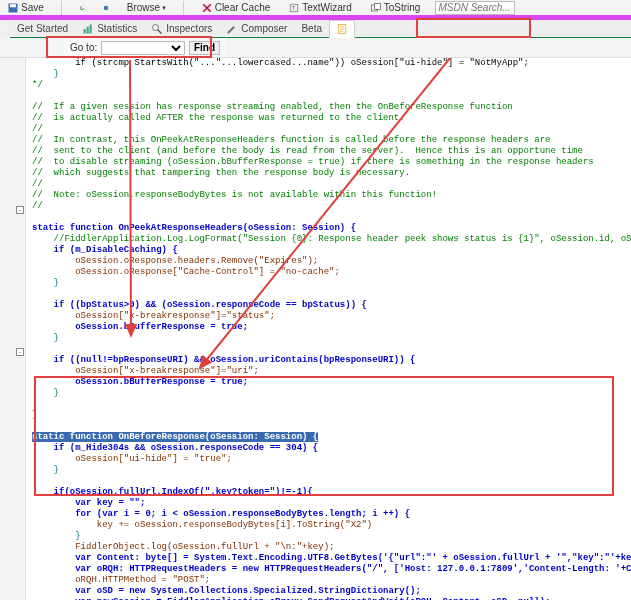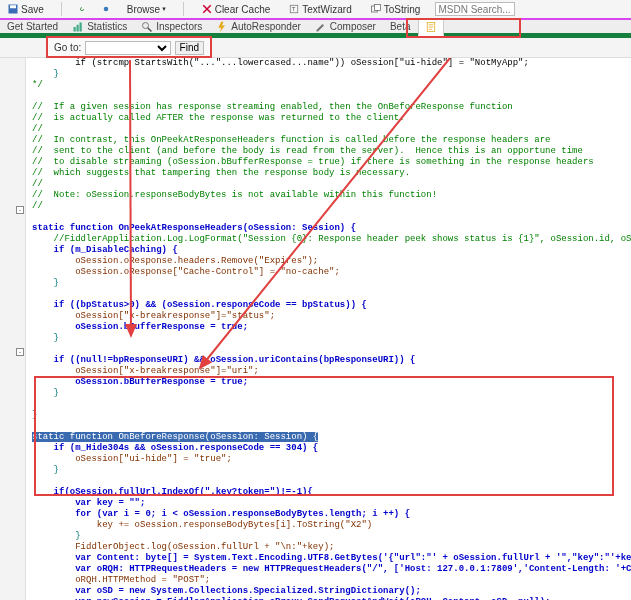--- a/index.html
+++ b/index.html
@@ -1,39 +1,39 @@
 <!DOCTYPE html>
 <html><head>
 <meta charset="utf-8">
 <style>
 * { margin: 0; padding: 0; box-sizing: border-box; }
 body { font-family: "Segoe UI", Tahoma, sans-serif; font-size: 10px; background: #f0f0f0; width: 631px; overflow: hidden; }
-.toolbar1 { display: flex; align-items: center; gap: 12px; padding: 2px 4px; background: #f5f5f5; border-bottom: 2px solid #d946ef; height: 20px; }
+.toolbar1 { display: flex; align-items: center; gap: 12px; padding: 2px 4px; background: #f5f5f5; border-bottom: 5px solid #d946ef; height: 20px; }
 .tb-btn { display: flex; align-items: center; gap: 2px; padding: 1px 3px; font-size: 10px; color: #333; cursor: pointer; white-space: nowrap; }
 .tb-btn svg, .ico { width: 12px; height: 12px; flex-shrink: 0; }
 .sep { width: 1px; height: 14px; background: #ccc; margin: 0 2px; }
-.search-box { border: 1px solid #bbb; background: #fff; font-size: 10px; padding: 1px 2px; width: 80px; height: 14px; }
-.tabs { display: flex; align-items: center; background: #eee; border-bottom: 5px solid #15803d; height: 18px; position: relative; }
+.search-box { border: 1px solid #bbb; background: #fff; font-size: 10px; padding: 1px 2px; width: 80px; height: 14px; font-style: italic; }
+.tabs { display: flex; align-items: center; background: #eee; border-bottom: 1px solid #15803d; height: 18px; position: relative; margin-left: 10px; }
 .tab { display: flex; align-items: center; gap: 3px; padding: 2px 6px; font-size: 10px; color: #444; cursor: pointer; border: 1px solid transparent; white-space: nowrap; }
 .tab.active { background: #fff; border: 1px solid #ccc; border-bottom: 1px solid #fff; }
 .hi-box1 { position: absolute; border: 2px solid #e04040; pointer-events: none; }
-.goto-bar { display: flex; align-items: center; gap: 4px; padding: 2px 6px; background: #f9f9f9; border-bottom: 1px solid #ddd; height: 20px; margin-left: 48px; width: 162px; }
+.goto-bar { display: flex; align-items: center; gap: 4px; padding: 2px 6px; background: #f9f9f9; border-bottom: 1px solid #ddd; height: 20px; margin-left: 64px; width: 162px; }
 .goto-bar label { font-size: 10px; color: #333; }
 .goto-select { flex: 1; border: 1px solid #bbb; background: #fff; height: 14px; font-size: 10px; }
-.find-btn { font-size: 10px; border: 1px solid #bbb; background: #f0f0f0; padding: 0 4px; height: 14px; cursor: pointer; }
+.find-btn { font-size: 10px; border: 1px solid #bbb; background: #f0f0f0; padding: 0 4px; height: 14px; cursor: pointer; font-weight: bold; }
 .code-area { position: relative; background: #fff; height: 560px; overflow: hidden; }
 .gutter { position: absolute; left: 0; top: 0; width: 26px; height: 100%; background: #f3f3f3; border-right: 1px solid #e0e0e0; }
 .fold { position: absolute; left: 16px; width: 8px; height: 8px; border: 1px solid #888; background: #fff; font-size: 7px; line-height: 6px; text-align: center; color: #555; }
 pre.code { position: absolute; left: 32px; top: 0; font-family: Consolas, "Courier New", monospace; font-size: 9px; line-height: 11px; color: #000; white-space: pre; }
 .c-green { color: #008000; }
 .c-blue { color: #0000cc; font-weight: bold; }
 .c-teal { color: #007878; }
 .c-brown { color: #803000; }
 .c-black { color: #000; }
-.hl-sel { background: #3a6ab0; color: #fff; padding: 0; }
+.hl-sel { background: #3a6ab0; color: #fff; padding: 0; font-weight: bold; }
 .arrow-svg { position:absolute; pointer-events:none; top:0; left:0; }
 </style>
 </head>
 <body>
 
 <div class="toolbar1">
   <div class="tb-btn">
     <svg class="ico" viewBox="0 0 16 16">
         <rect x="2" y="2" width="12" height="12" fill="#3b6db5"></rect>
         <rect x="4" y="3" width="8" height="4" fill="#fff"></rect>
@@ -86,26 +86,20 @@
         <rect x="10" y="2" width="3" height="12" fill="#4a8"></rect>
       </svg>
     <span>Statistics</span>
   </div>
   <div class="tab">
     <svg class="ico" viewBox="0 0 16 16">
         <circle cx="6" cy="6" r="4" fill="none" stroke="#555"></circle>
         <line x1="9" y1="9" x2="14" y2="14" stroke="#555" stroke-width="2"></line>
       </svg>
     <span>Inspectors</span>
-  </div>
-  <div class="tab">
-    <svg class="ico" viewBox="0 0 16 16">
-        <path d="M7 1L3 9h4l-2 6 7-9H8l2-5z" fill="#e6a817"></path>
-      </svg>
-    <span>AutoResponder</span>
   </div>
   <div class="tab">
     <svg class="ico" viewBox="0 0 16 16">
         <path d="M2 12l8-8 2 2-8 8H2v-2z" fill="#777"></path>
       </svg>
     <span>Composer</span>
   </div>
   <div class="tab">
       <span>Beta</span>
     </div>

